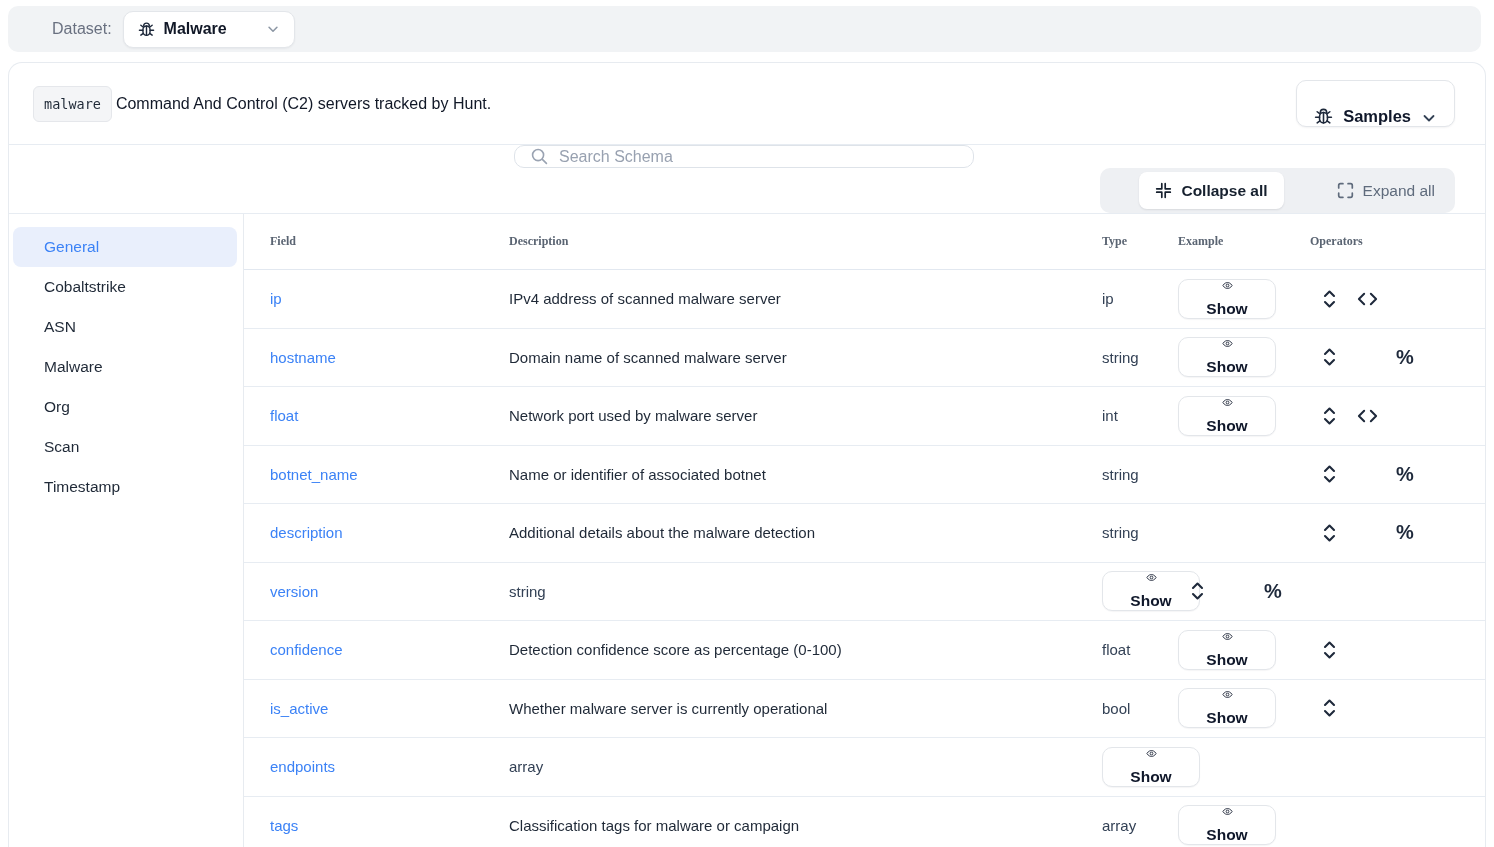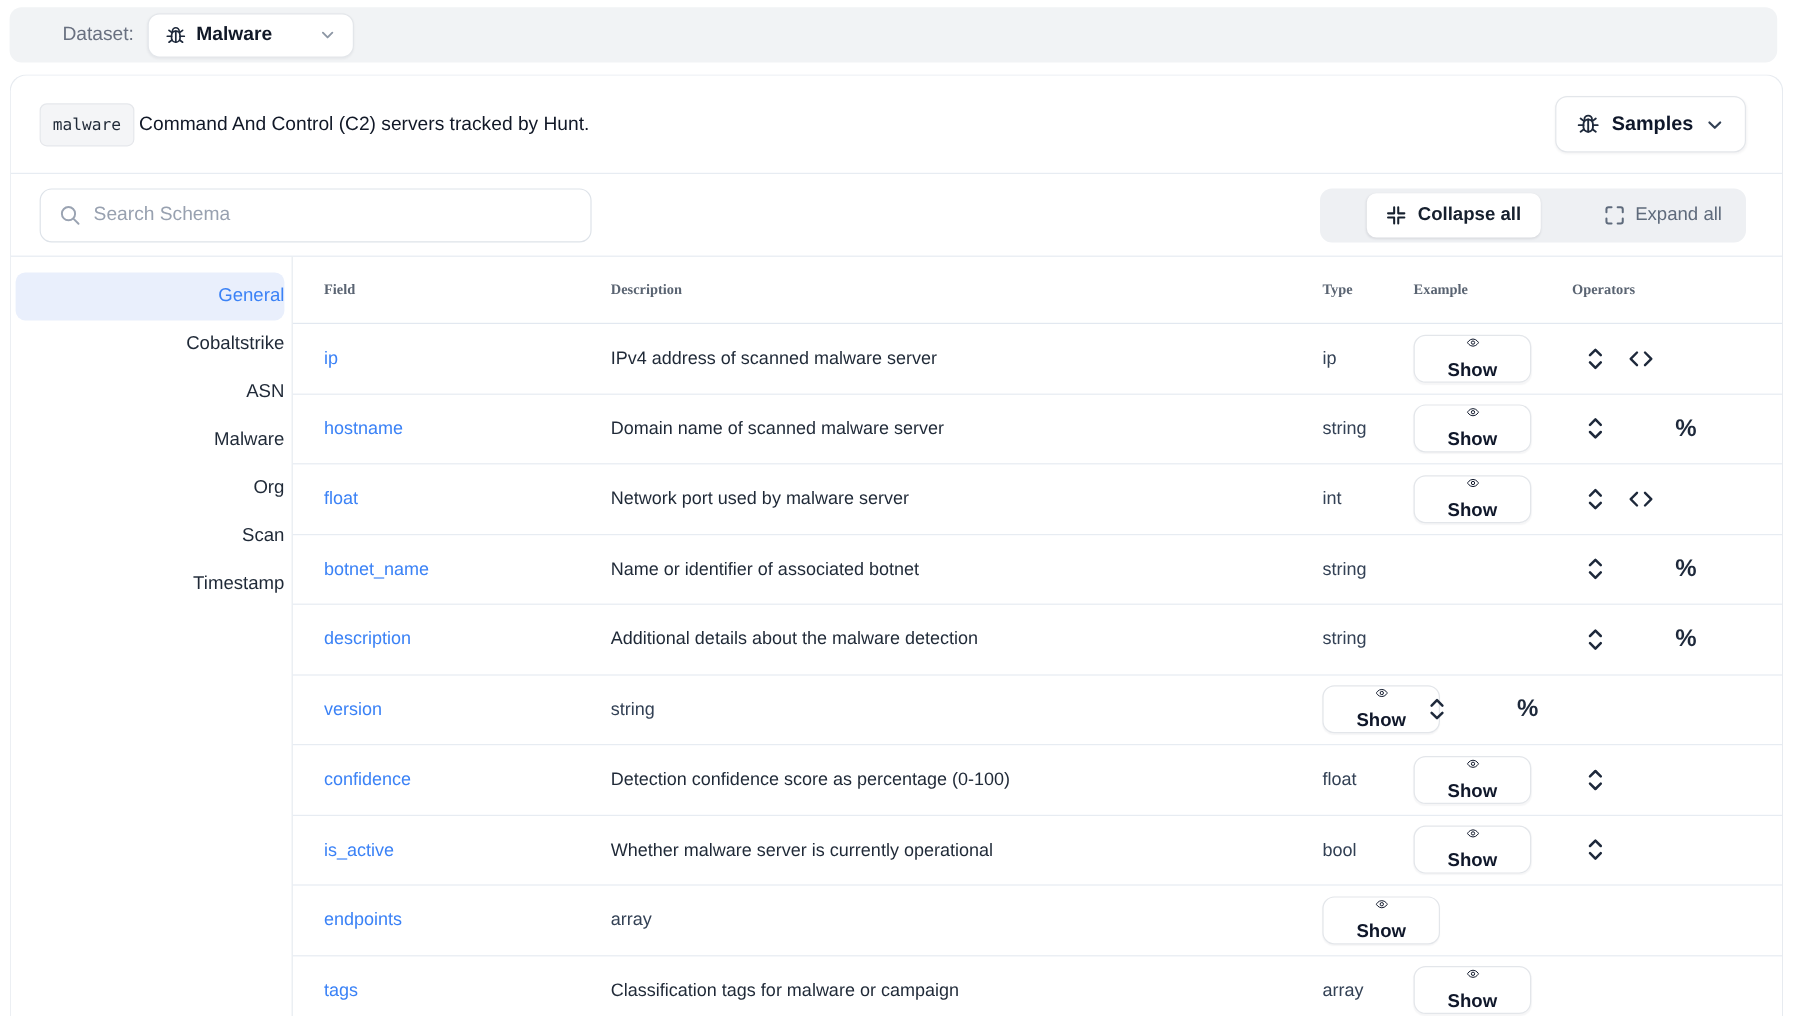--- a/index.html
+++ b/index.html
@@ -18,45 +18,45 @@
 
   
   .card { position:absolute; left:8px; top:62px; width:1478px; height:786px; background:#fff;
     border:1px solid #e7ebf0; border-bottom:none; border-radius:14px 14px 0 0; overflow:hidden; }
 
   .card-header { height:81px; display:flex; align-items:center; padding:0 30px 0 24px; }
   .mono-badge { font-family:"DejaVu Sans Mono", monospace; font-size:13.5px; color:#1f2937;
     background:#f4f5f7; border:1px solid #e5e7eb; border-radius:6px; padding:9px 10px; }
   .card-desc { margin-left:4px; font-size:16px; color:#111827; }
   .samples-btn { margin-left:auto; height:47px; background:#fff; border:1px solid #e3e6ea;
-    border-radius:10px; display:flex; align-items:center; padding:0 17px; gap:10px;
+    border-radius:10px; display:flex; align-items:flex-end; padding:0 17px; gap:10px;
     box-shadow:0 1px 2px rgba(16,24,40,.05); cursor:pointer; }
   .samples-btn .label { font-size:16.5px; font-weight:700; color:#0f172a; }
 
   .hdivider { height:1px; background:#e7ecf2; width:100%; }
 
   
-  .toolbar { height:68px; display:flex; align-items:center; padding:0 30px 0 24px; }
+  .toolbar { height:68px; display:flex; align-items:center; padding:0 30px 0 24px;flex-direction:column; }
   .search-box { width:460px; height:45px; border:1px solid #dee3e9; border-radius:10px;
     display:flex; align-items:center; padding:0 15px; gap:10px; background:#fff; }
   .search-box input { border:none; outline:none; flex:1; font-size:16px;
     font-family:"Liberation Sans", sans-serif; color:#111827; background:transparent; }
   .search-box input::placeholder { color:#98a1b0; }
   .segmented { margin-left:auto; height:45px; background:#eef0f3; border-radius:10px;
     display:flex; align-items:center; padding:4px; gap:2px; }
   .seg { height:37px; display:flex; align-items:center; gap:9px; padding:0 16px;
     font-size:15.5px; border-radius:8px; cursor:pointer; color:#5f6b7c;margin-left:35px; }
   .seg.active { background:#fff; color:#16202e; font-weight:700;
     box-shadow:0 1px 2px rgba(16,24,40,.10); }
 
   
   .content { display:flex; height:637px; }
   .sidebar { width:235px; border-right:1px solid #e7ebf0; padding:13px 0 0 0; flex:none; }
   .side-item { height:40px; margin:0 6px 0 4px; display:flex; align-items:center;
-    padding-left:31px; font-size:15.5px; color:#1f2937; border-radius:8px; cursor:pointer;justify-content:flex-end; }
+    padding-left:31px; font-size:15.5px; color:#1f2937; border-radius:8px; cursor:pointer; }
   .side-item.active { background:#e9effc; color:#3b82f6; }
 
   .table-wrap { flex:1; }
   .trow { display:grid; grid-template-columns:265px 593px 76px 132px 1fr;
     align-items:center; height:58.5px; border-bottom:1px solid #e7ecf2; }
   .trow.head { height:56px; border-bottom:1px solid #e2e8f0; }
   .trow.head .hcell { font-size:12px; font-weight:700; color:#5a6472;font-family:Liberation Serif, serif; }
   .cell-field { padding-left:26px; font-size:15px; color:#3b82f6; cursor:pointer; }
   .trow.head .cell-field { color:#5a6472; cursor:default; }
   .cell-desc { font-size:15px; color:#1f2937; }

